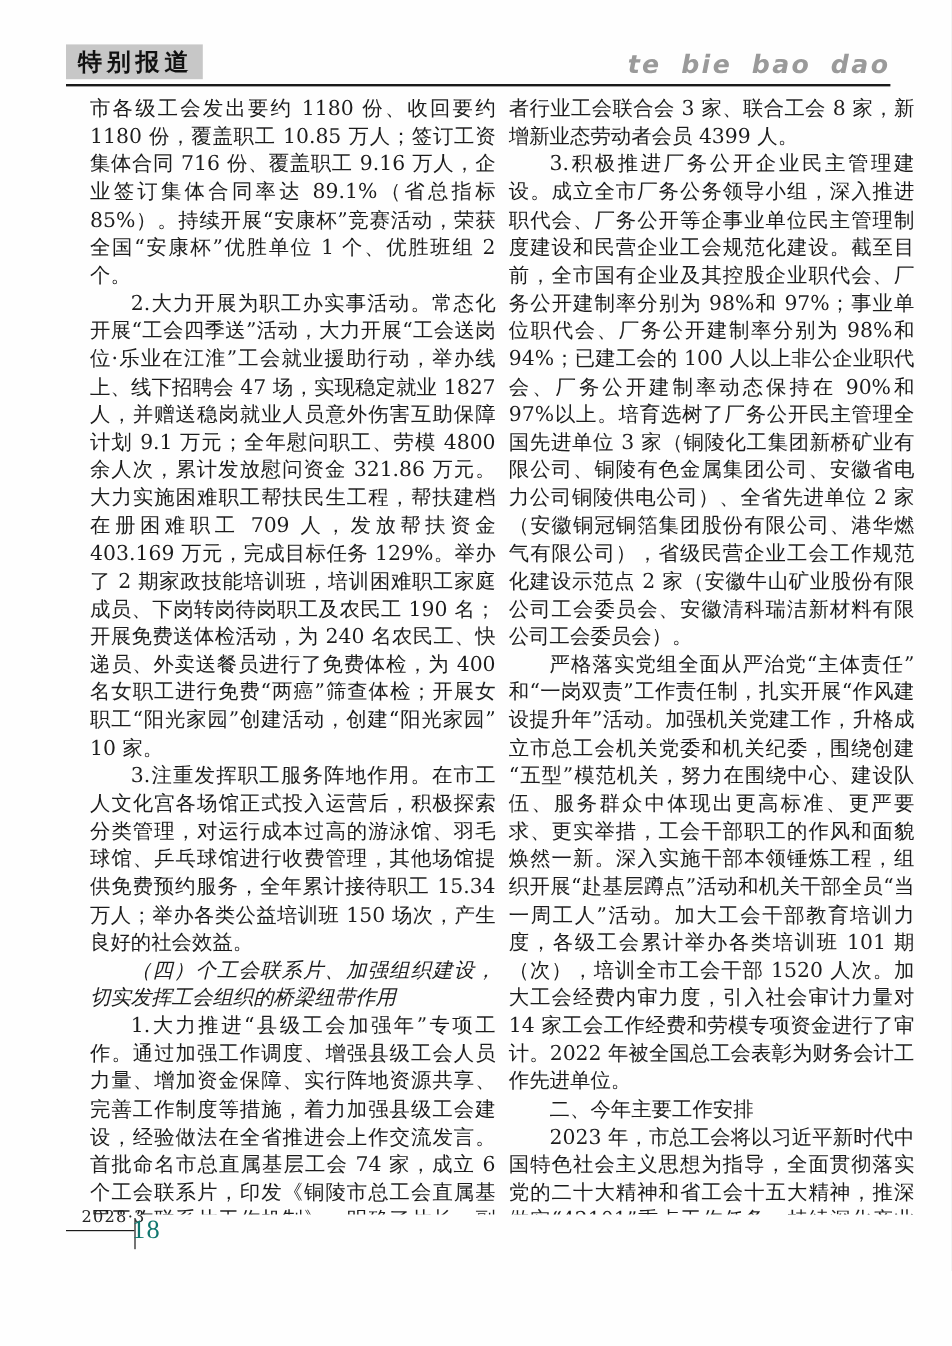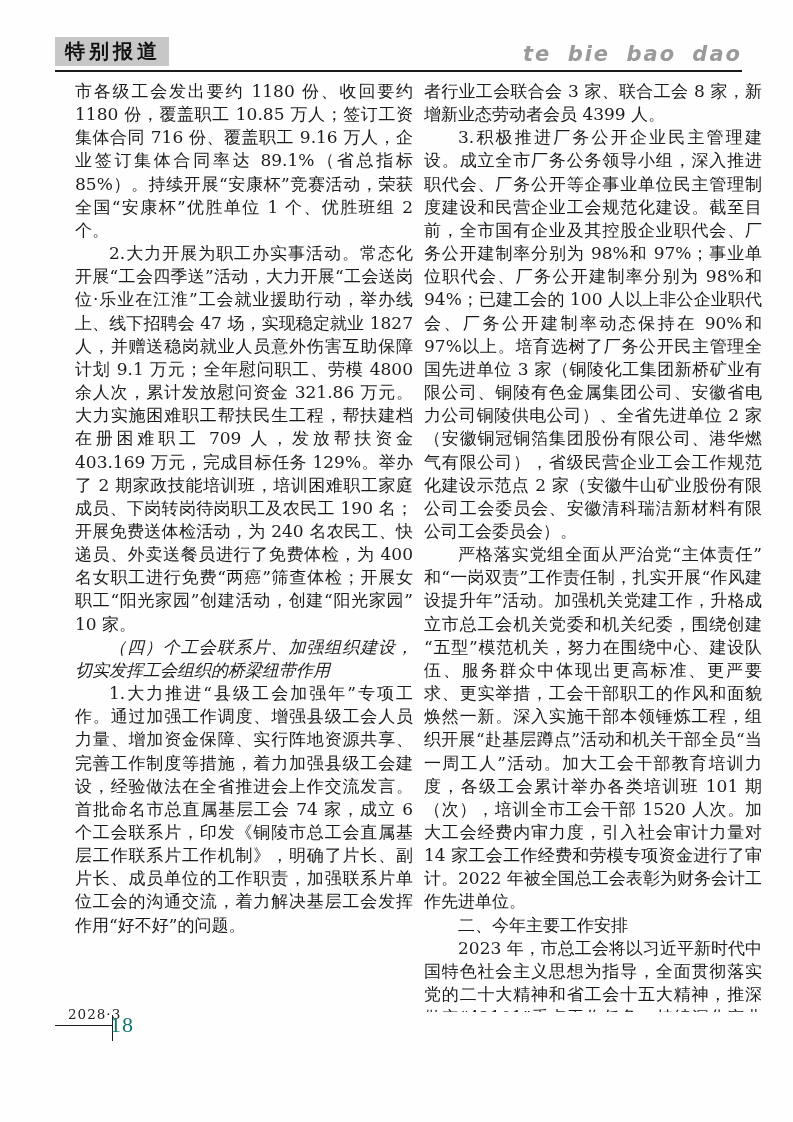--- a/index.html
+++ b/index.html
@@ -61,20 +61,21 @@
   <div class="header">
     <span class="badge">特别报道</span>
     <span class="pinyin">te bie bao dao</span>
   </div>
   <div class="rule"></div>
 
   <div class="content">
     <div class="col">
       <p class="no-indent">市各级工会发出要约 1180 份、收回要约 1180 份，覆盖职工 10.85 万人；签订工资集体合同 716 份、覆盖职工 9.16 万人，企业签订集体合同率达 89.1%（省总指标 85%）。持续开展“安康杯”竞赛活动，荣获全国“安康杯”优胜单位 1 个、优胜班组 2 个。</p>
       <p>2.大力开展为职工办实事活动。常态化开展“工会四季送”活动，大力开展“工会送岗位·乐业在江淮”工会就业援助行动，举办线上、线下招聘会 47 场，实现稳定就业 1827 人，并赠送稳岗就业人员意外伤害互助保障计划 9.1 万元；全年慰问职工、劳模 4800 余人次，累计发放慰问资金 321.86 万元。大力实施困难职工帮扶民生工程，帮扶建档在册困难职工 709 人，发放帮扶资金 403.169 万元，完成目标任务 129%。举办了 2 期家政技能培训班，培训困难职工家庭成员、下岗转岗待岗职工及农民工 190 名；开展免费送体检活动，为 240 名农民工、快递员、外卖送餐员进行了免费体检，为 400 名女职工进行免费“两癌”筛查体检；开展女职工“阳光家园”创建活动，创建“阳光家园”10 家。</p>
+      <p>3.注重发挥职工服务阵地作用。在市工人文化宫各场馆正式投入运营后，积极探索分类管理，对运行成本过高的游泳馆、羽毛球馆、乒乓球馆进行收费管理，其他场馆提供免费预约服务，全年累计接待职工 15.34 万人；举办各类公益培训班 150 场次，产生良好的社会效益。</p>
       <p class="kai-heading">（四）个工会联系片、加强组织建设，切实发挥工会组织的桥梁纽带作用</p>
       <p>1.大力推进“县级工会加强年”专项工作。通过加强工作调度、增强县级工会人员力量、增加资金保障、实行阵地资源共享、完善工作制度等措施，着力加强县级工会建设，经验做法在全省推进会上作交流发言。首批命名市总直属基层工会 74 家，成立 6 个工会联系片，印发《铜陵市总工会直属基层工作联系片工作机制》，明确了片长、副片长、成员单位的工作职责，加强联系片单位工会的沟通交流，着力解决基层工会发挥作用“好不好”的问题。</p>
 
     </div>
     <div class="col">
       <p class="no-indent">者行业工会联合会 3 家、联合工会 8 家，新增新业态劳动者会员 4399 人。</p>
       <p>3.积极推进厂务公开企业民主管理建设。成立全市厂务公务领导小组，深入推进职代会、厂务公开等企事业单位民主管理制度建设和民营企业工会规范化建设。截至目前，全市国有企业及其控股企业职代会、厂务公开建制率分别为 98%和 97%；事业单位职代会、厂务公开建制率分别为 98%和 94%；已建工会的 100 人以上非公企业职代会、厂务公开建制率动态保持在 90%和 97%以上。培育选树了厂务公开民主管理全国先进单位 3 家（铜陵化工集团新桥矿业有限公司、铜陵有色金属集团公司、安徽省电力公司铜陵供电公司）、全省先进单位 2 家（安徽铜冠铜箔集团股份有限公司、港华燃气有限公司），省级民营企业工会工作规范化建设示范点 2 家（安徽牛山矿业股份有限公司工会委员会、安徽清科瑞洁新材料有限公司工会委员会）。</p>
       <p>严格落实党组全面从严治党“主体责任”和“一岗双责”工作责任制，扎实开展“作风建设提升年”活动。加强机关党建工作，升格成立市总工会机关党委和机关纪委，围绕创建“五型”模范机关，努力在围绕中心、建设队伍、服务群众中体现出更高标准、更严要求、更实举措，工会干部职工的作风和面貌焕然一新。深入实施干部本领锤炼工程，组织开展“赴基层蹲点”活动和机关干部全员“当一周工人”活动。加大工会干部教育培训力度，各级工会累计举办各类培训班 101 期（次），培训全市工会干部 1520 人次。加大工会经费内审力度，引入社会审计力量对 14 家工会工作经费和劳模专项资金进行了审计。2022 年被全国总工会表彰为财务会计工作先进单位。</p>
       <p class="bold-heading">二、今年主要工作安排</p>
       <p>2023 年，市总工会将以习近平新时代中国特色社会主义思想为指导，全面贯彻落实党的二十大精神和省工会十五大精神，推深做实“42101”重点工作任务，持续深化产业工人队伍建设改革，在做好各项工作的同时，重点做好八个方面工作。</p>

